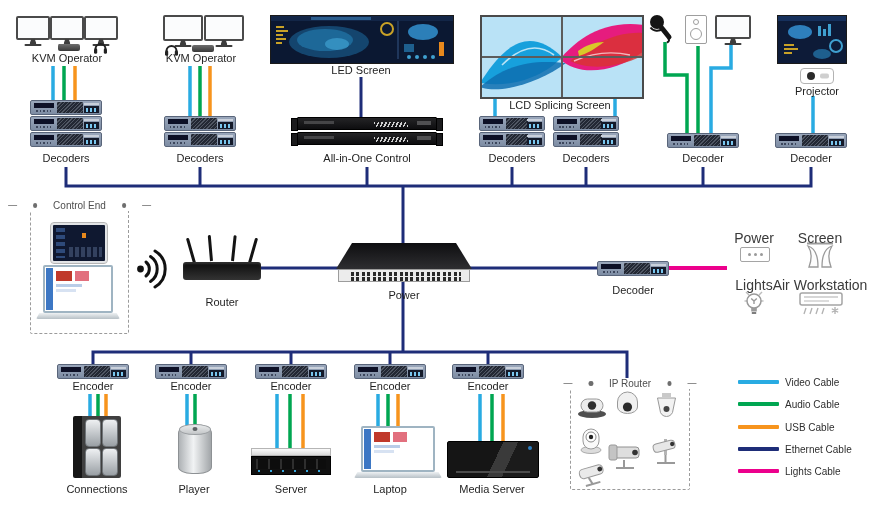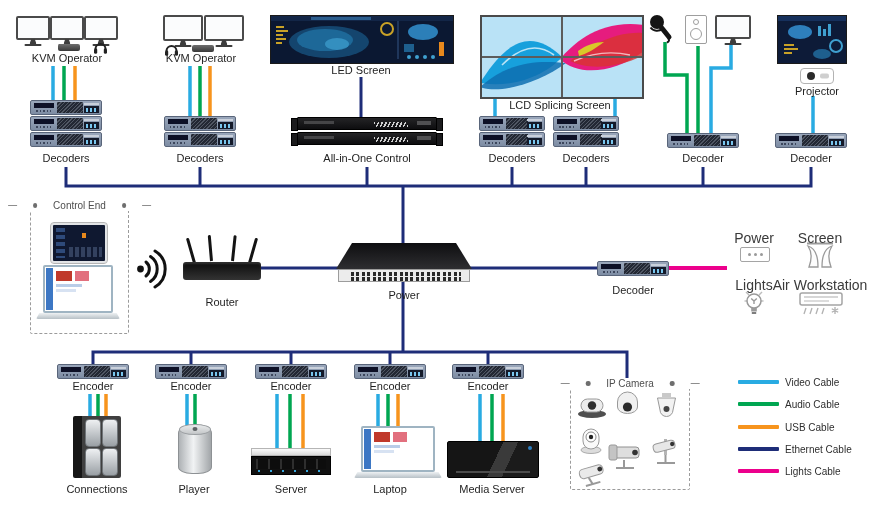--- a/index.html
+++ b/index.html
@@ -551,21 +551,21 @@
   </div>
   <div class="lbl" style="left:390px;top:483px">Laptop</div>
 
   <div class="dev ms" style="left:447px;top:441px;width:90px;height:35px"></div>
   <div class="lbl" style="left:492px;top:483px">Media Server</div>
 
   <div class="dbox" style="left:570px;top:384px;width:118px;height:104px">
     <div class="dtitle">
       <span class="dl"></span>
         <span class="dd"></span>
-      <span>IP Camera</span>
+      <span>IP Router</span>
       <span class="dd"></span>
         <span class="dl"></span>
     </div>
     <svg width="116" height="100" style="position:absolute;left:0;top:2px">
       <g transform="translate(6,10)">
         <ellipse cx="15" cy="17" rx="14" ry="4" fill="#4f4f4f"></ellipse>
         <rect x="4" y="2" width="22" height="13" rx="6.5" fill="#ececec" stroke="#999"></rect>
         <circle cx="15" cy="8.5" r="4.2" fill="#2e2e2e"></circle>
       </g>
       <g transform="translate(44,10)">

